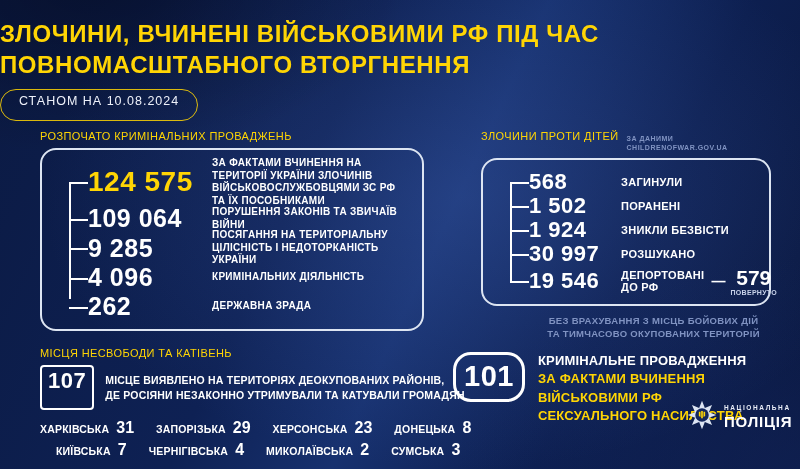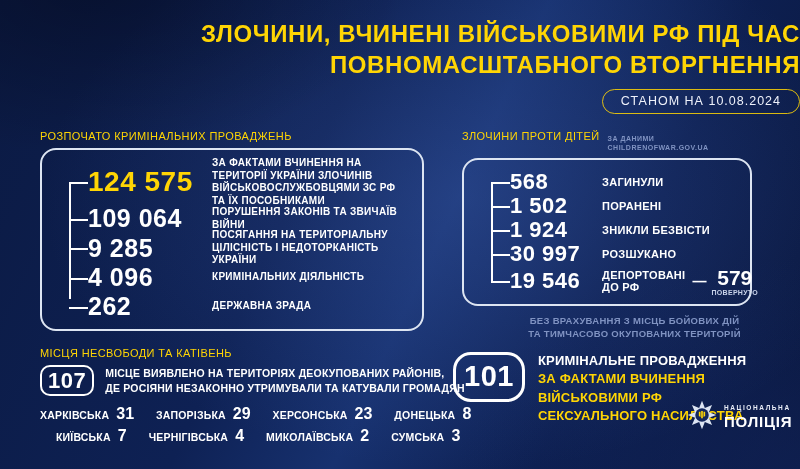--- a/index.html
+++ b/index.html
@@ -12,24 +12,24 @@
     position:relative; width:800px; height:469px; overflow:hidden;
     background:
       radial-gradient(ellipse 520px 300px at 12% -5%, rgba(0,0,10,0.40), transparent 60%),
       radial-gradient(ellipse 650px 420px at 58% 42%, rgba(72,106,188,0.28), transparent 65%),
       radial-gradient(ellipse 500px 300px at 100% 100%, rgba(20,40,100,0.45), transparent 70%),
       linear-gradient(115deg,#0b1a43 0%,#0e2154 38%,#17316f 54%,#0d1f50 74%,#0a173d 100%);
   }
   .yellow { color:#ffd504; }
 
   
-  .header { position:absolute; top:18px; left:0; width:800px; text-align:right; }
+  .header { position:absolute; top:18px; left:0; width:800px; text-align:left; }
   .title-line { font-size:24px; font-weight:bold; color:#ffd504; letter-spacing:.6px; line-height:1.3; }
   .date-pill {
-    display:inline-block; margin-top:9px; padding:4px 18px 5px;
+    display:inline-block; margin-top:9px; padding:4px 18px 12px;
     border:1.5px solid rgba(255,213,4,.85); border-radius:999px;
     font-size:12.5px; letter-spacing:1px; color:#eef1fa;
   }
 
   
   .sec-heading { font-size:11px; font-weight:normal; color:#ffd504; letter-spacing:.4px; white-space:nowrap; }
 
   
   .stat-box {
     border:2px solid #dde5f2; border-radius:16px;
@@ -49,40 +49,40 @@
   .sec-proceedings { position:absolute; left:40px; top:130px; width:384px; }
   .sec-proceedings .stat-row { min-height:26px; }
   .sec-proceedings .row-0 { height:44px; }
   .sec-proceedings .row-2 { height:30px; }
   .sec-proceedings .stat-value { width:124px; font-size:25px; }
   .sec-proceedings .row-0 .stat-value { font-size:28px; color:#ffd504; }
   .sec-proceedings .stat-label { font-size:10px; line-height:1.25; }
   .sec-proceedings .bracket { top:22px; height:117px; }
 
   
-  .sec-children { position:absolute; left:462px; top:130px; width:290px; }
+  .sec-children { position:absolute; left:481px; top:130px; width:290px; }
   .children-head { display:flex; align-items:flex-start; gap:8px; }
   .source-note { font-size:7px; line-height:1.3; color:#8093c2; letter-spacing:.5px; padding-top:4px; font-weight:bold; }
   .sec-children .stat-row { height:24px; }
   .sec-children .row-4 { height:30px; }
   .sec-children .stat-value { width:92px; font-size:22px; }
   .sec-children .stat-label { font-size:11px; }
   .sec-children .bracket { top:12px; height:99px; }
   .dash { color:#fff; font-weight:bold; font-size:14px; margin:0 5px 0 7px; }
   .returned { display:flex; flex-direction:column; align-items:center; line-height:1; }
   .ret-val { font-size:21px; font-weight:bold; color:#fff; }
   .ret-label { font-size:7px; font-weight:bold; color:#c9d3ea; margin-top:1px; letter-spacing:.3px; }
   .footnote { margin-top:8px; text-align:center; padding-left:55px; font-size:9.5px; line-height:1.4; color:#8093c2; font-weight:bold; letter-spacing:.3px; }
 
   
   .sec-places { position:absolute; left:40px; top:347px; width:435px; }
   .places-row { display:flex; align-items:center; gap:11px; margin-top:6px; }
   .count-badge {
-    flex:none; border:2.5px solid #fff; border-radius:10px;
-    font-size:22px; font-weight:bold; color:#fff; padding:1px 6px 0; letter-spacing:.5px;
+    flex:none; border:2.5px solid #fff; border-radius:4px;
+    font-size:22px; font-weight:bold; color:#fff; padding:1px 6px 14px; letter-spacing:.5px;
   }
   .places-desc { font-size:10.5px; font-weight:bold; line-height:1.4; letter-spacing:.2px; }
   .regions { margin-top:9px; }
   .region-row { display:flex; gap:22px; margin-top:4px; }
   .region-row.second { margin-left:16px; }
   .region { display:flex; align-items:baseline; gap:7px; white-space:nowrap; }
   .r-name { font-size:10.5px; font-weight:bold; color:#fff; letter-spacing:.2px; }
   .r-val { font-size:16px; font-weight:bold; color:#fff; }
 
   

